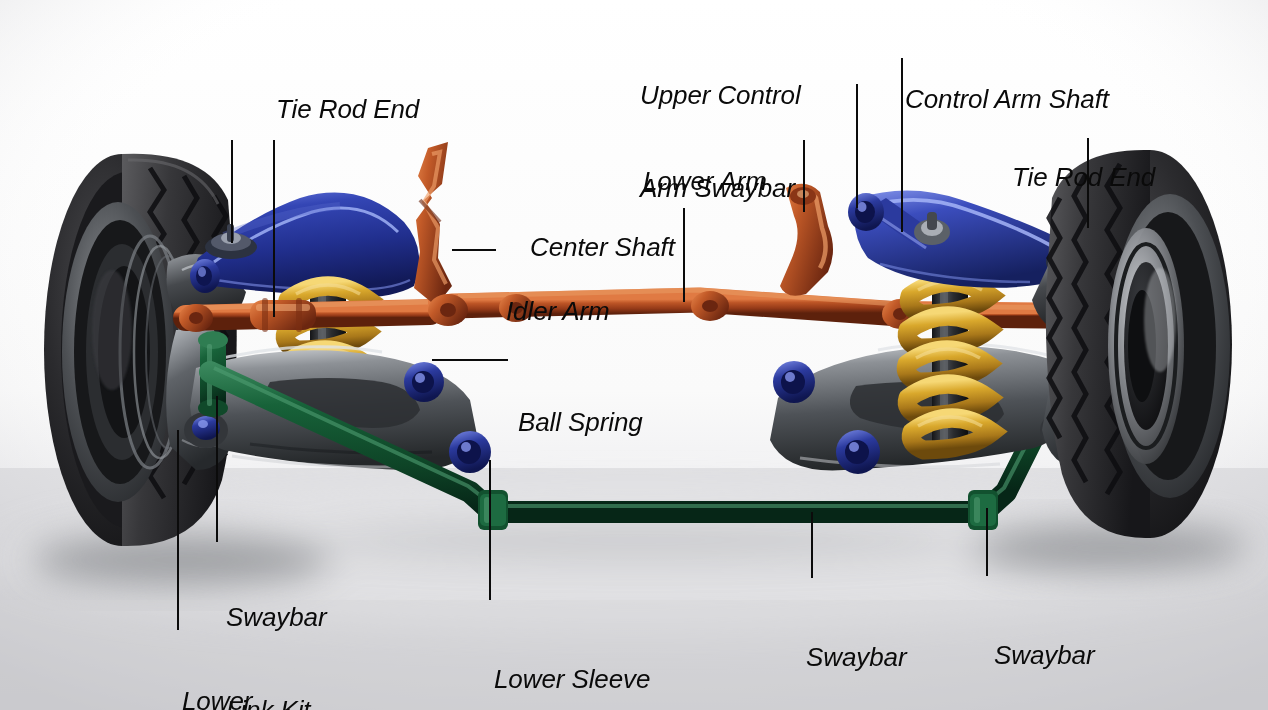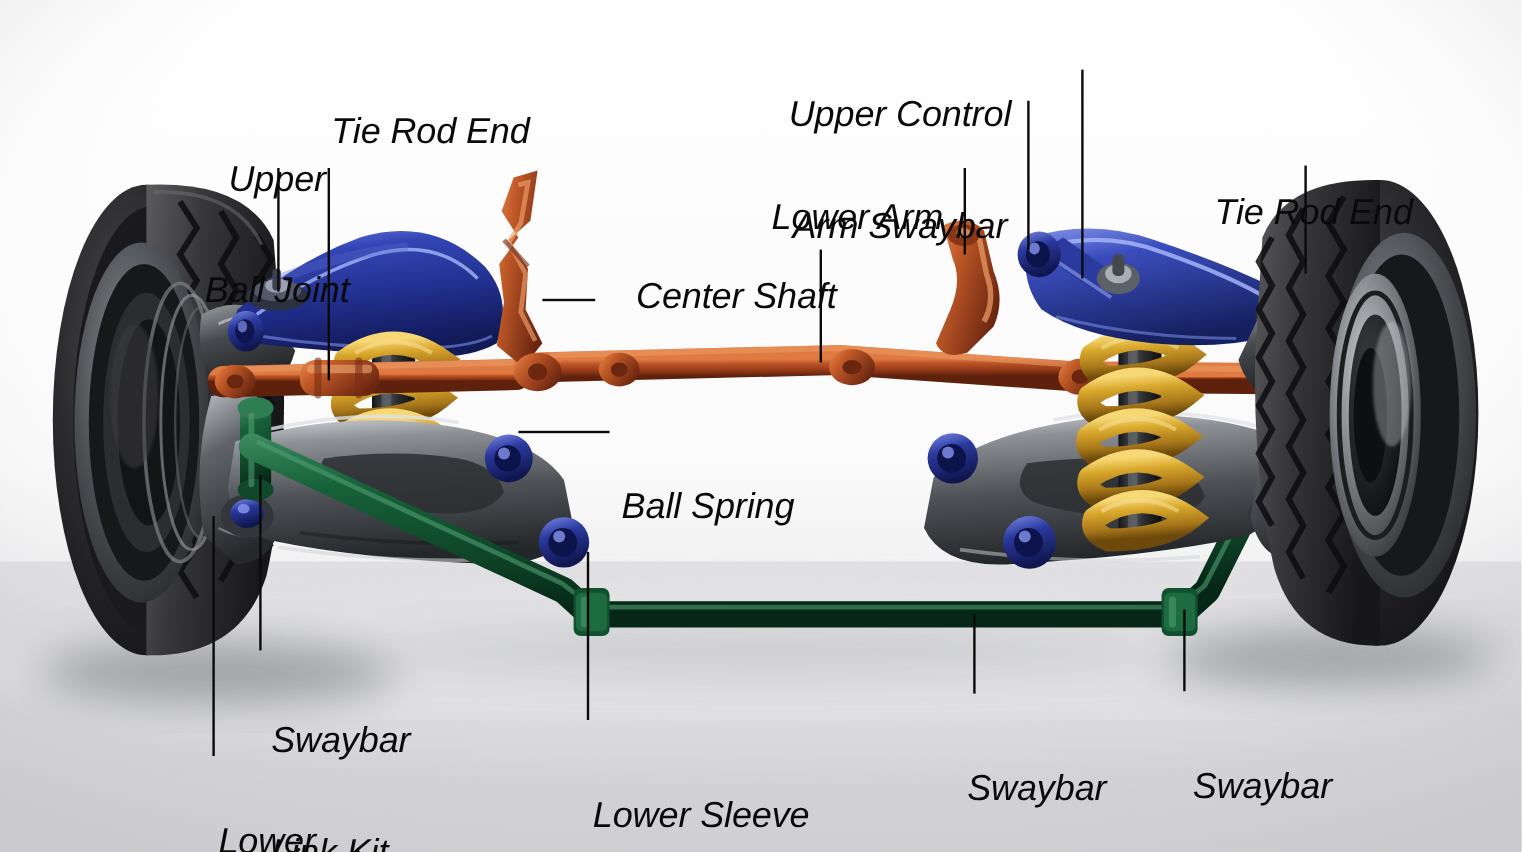--- a/index.html
+++ b/index.html
@@ -5,23 +5,23 @@
   html,body{margin:0;padding:0;background:#fff;}
   #stage{
     position:relative;width:1268px;height:710px;overflow:hidden;
     font-family:"Liberation Sans","DejaVu Sans",sans-serif;
     background:
       radial-gradient(ellipse 120% 80% at 50% 22%, #ffffff 0%, #fbfbfb 40%, #efeff0 70%, #e2e2e4 100%);
   }
   #art{position:absolute;inset:0;width:1268px;height:710px;}
   .lbl{
     position:absolute;font-style:italic;font-weight:400;color:#0a0a0a;
-    font-size:30px;line-height:31px;white-space:pre;letter-spacing:-0.1px;
+    font-size:26px;line-height:31px;white-space:pre;letter-spacing:-0.1px;
   }
-  .lbl.c{text-align:center;}
+  .lbl.c{text-align:left;}
   .leader{position:absolute;background:#0b0b0b;}
   .leader.v{width:2.4px;}
   .leader.h{height:2.4px;}
 </style>
 </head>
 <body>
 
 <div id="stage">
 
   <svg id="art" viewBox="0 0 1268 710">
@@ -433,47 +433,49 @@
   <div class="leader v" style="left:1087px;top:138px;height:90px;"></div>
   <div class="leader v" style="left:683px;top:208px;height:94px;"></div>
   <div class="leader h" style="left:452px;top:249px;width:44px;"></div>
   <div class="leader h" style="left:432px;top:359px;width:76px;"></div>
   <div class="leader v" style="left:216px;top:396px;height:146px;"></div>
   <div class="leader v" style="left:177px;top:430px;height:200px;"></div>
   <div class="leader v" style="left:489px;top:460px;height:140px;"></div>
   <div class="leader v" style="left:811px;top:512px;height:66px;"></div>
   <div class="leader v" style="left:986px;top:508px;height:68px;"></div>
 
-  <div class="lbl c" style="left:146px;top:72px;width:170px;">
-    <div>Upper</div>
-    <div>Ball Joint</div>
-  </div>
 
   <div class="lbl" style="left:276px;top:32px;">
     <div>Tie Rod End</div>
   </div>
 
   <div class="lbl c" style="left:640px;top:18px;width:220px;">
     <div>Upper Control</div>
     <div>Arm Swaybar</div>
   </div>
 
+  <div class="lbl" style="left:905px;top:22px;">
+    <div>Control Arm Shaft</div>
+  </div>
 
   <div class="lbl" style="left:643px;top:104px;">
     <div>Lower Arm</div>
   </div>
 
   <div class="lbl" style="left:1012px;top:100px;">
     <div>Tie Rod End</div>
   </div>
 
   <div class="lbl" style="left:530px;top:170px;">
     <div>Center Shaft</div>
   </div>
 
+  <div class="lbl" style="left:506px;top:234px;">
+    <div>Idler Arm</div>
+  </div>
 
   <div class="lbl" style="left:518px;top:345px;">
     <div>Ball Spring</div>
   </div>
 
   <div class="lbl" style="left:226px;top:540px;">
     <div>Swaybar</div>
     <div>Link Kit</div>
   </div>
 

